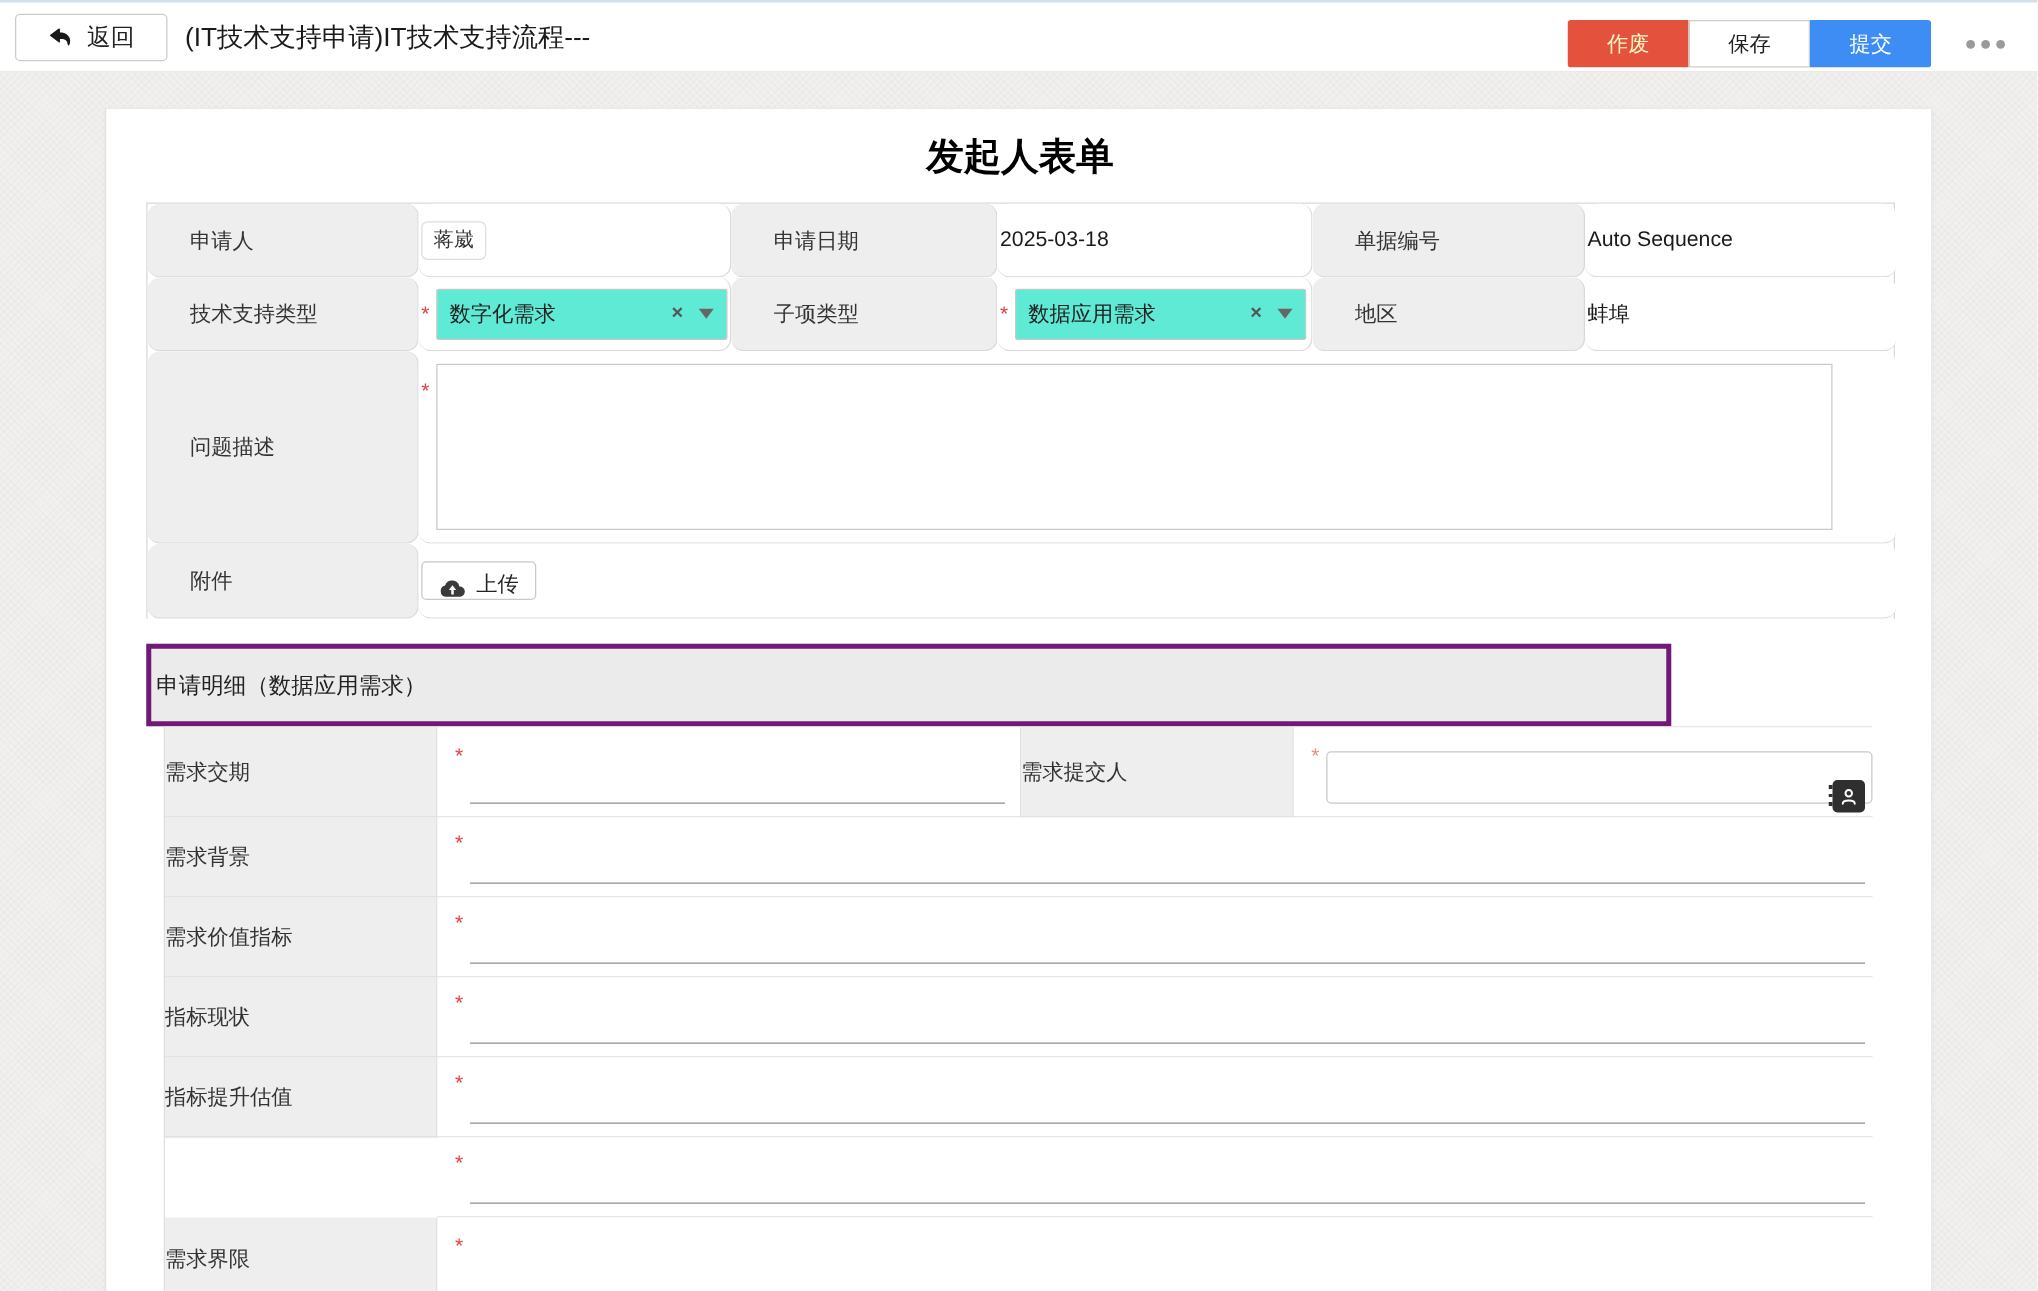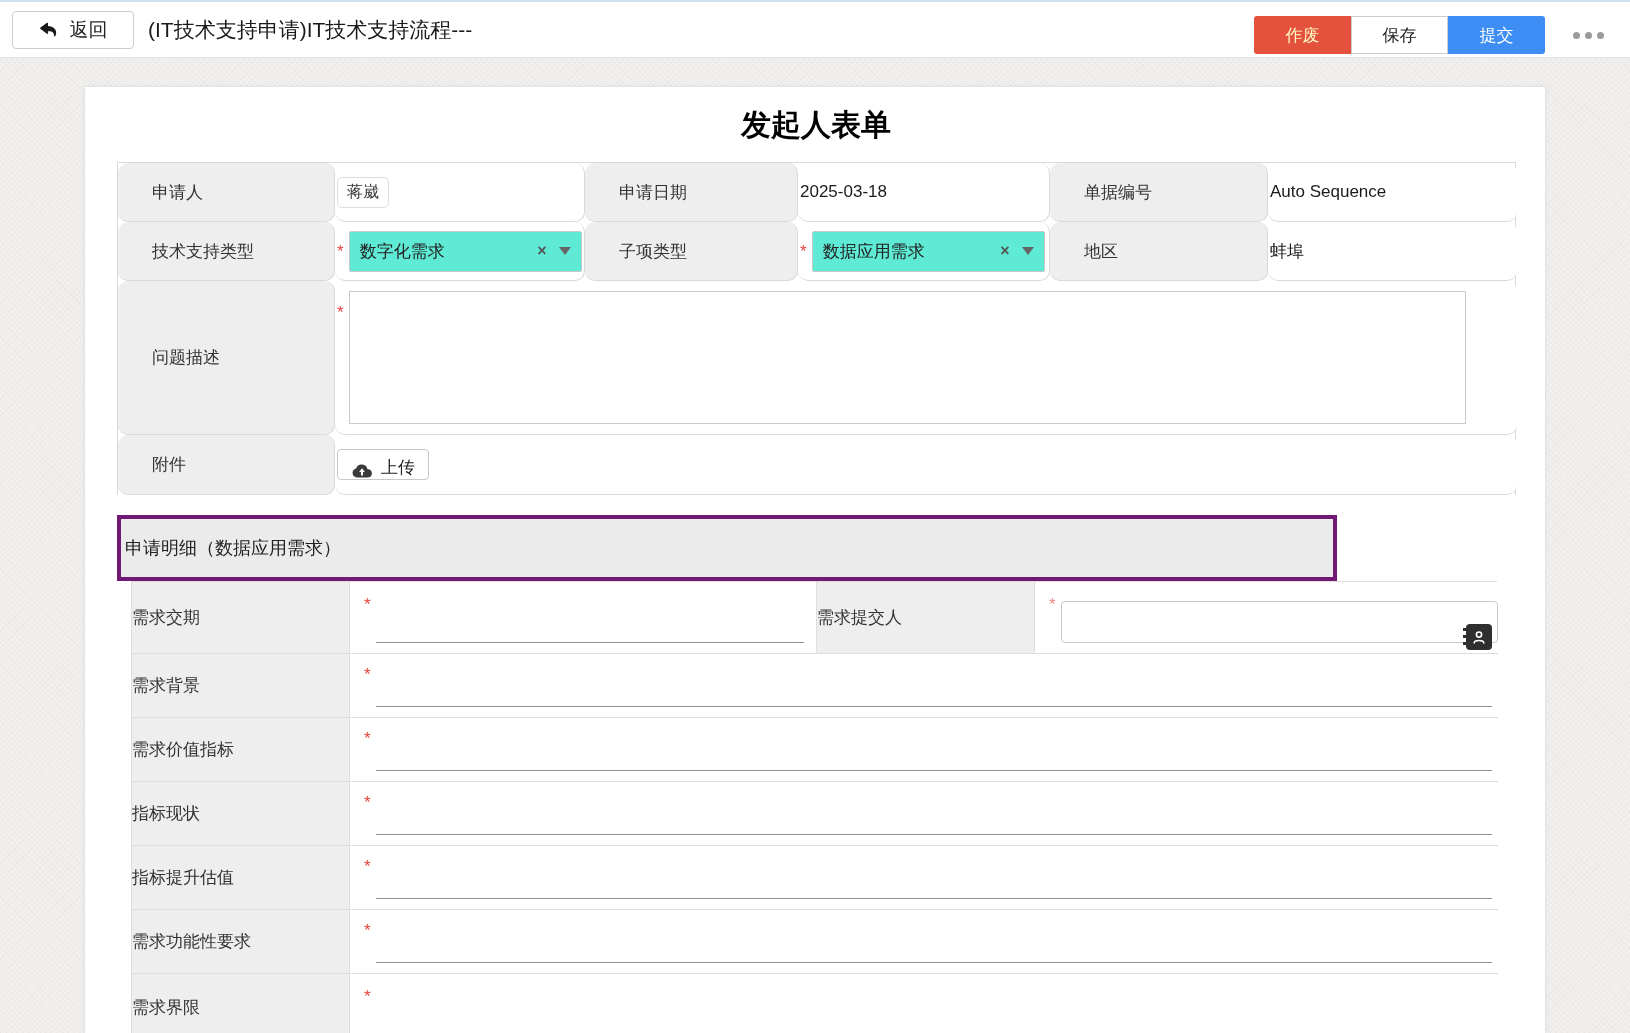--- a/index.html
+++ b/index.html
@@ -242,21 +242,20 @@
       <span class="req" style="align-self:flex-start;margin-top:12px;">*</span>
       <input class="underline-input ul-long" style="">
     </div>
 
     <div class="d-cell label">指标提升估值</div>
     <div class="d-cell value span3">
       <span class="req" style="align-self:flex-start;margin-top:12px;">*</span>
       <input class="underline-input ul-long" style="">
     </div>
 
-    <div class="d-cell label">需求功能性要求</div>
     <div class="d-cell value span3">
       <span class="req" style="align-self:flex-start;margin-top:12px;">*</span>
       <input class="underline-input ul-long" style="">
     </div>
 
     <div class="d-cell label partial">需求界限</div>
     <div class="d-cell value span3 partial">
       <span class="req">*</span>
       <input class="underline-input ul-long" style="visibility: hidden;">
     </div>

